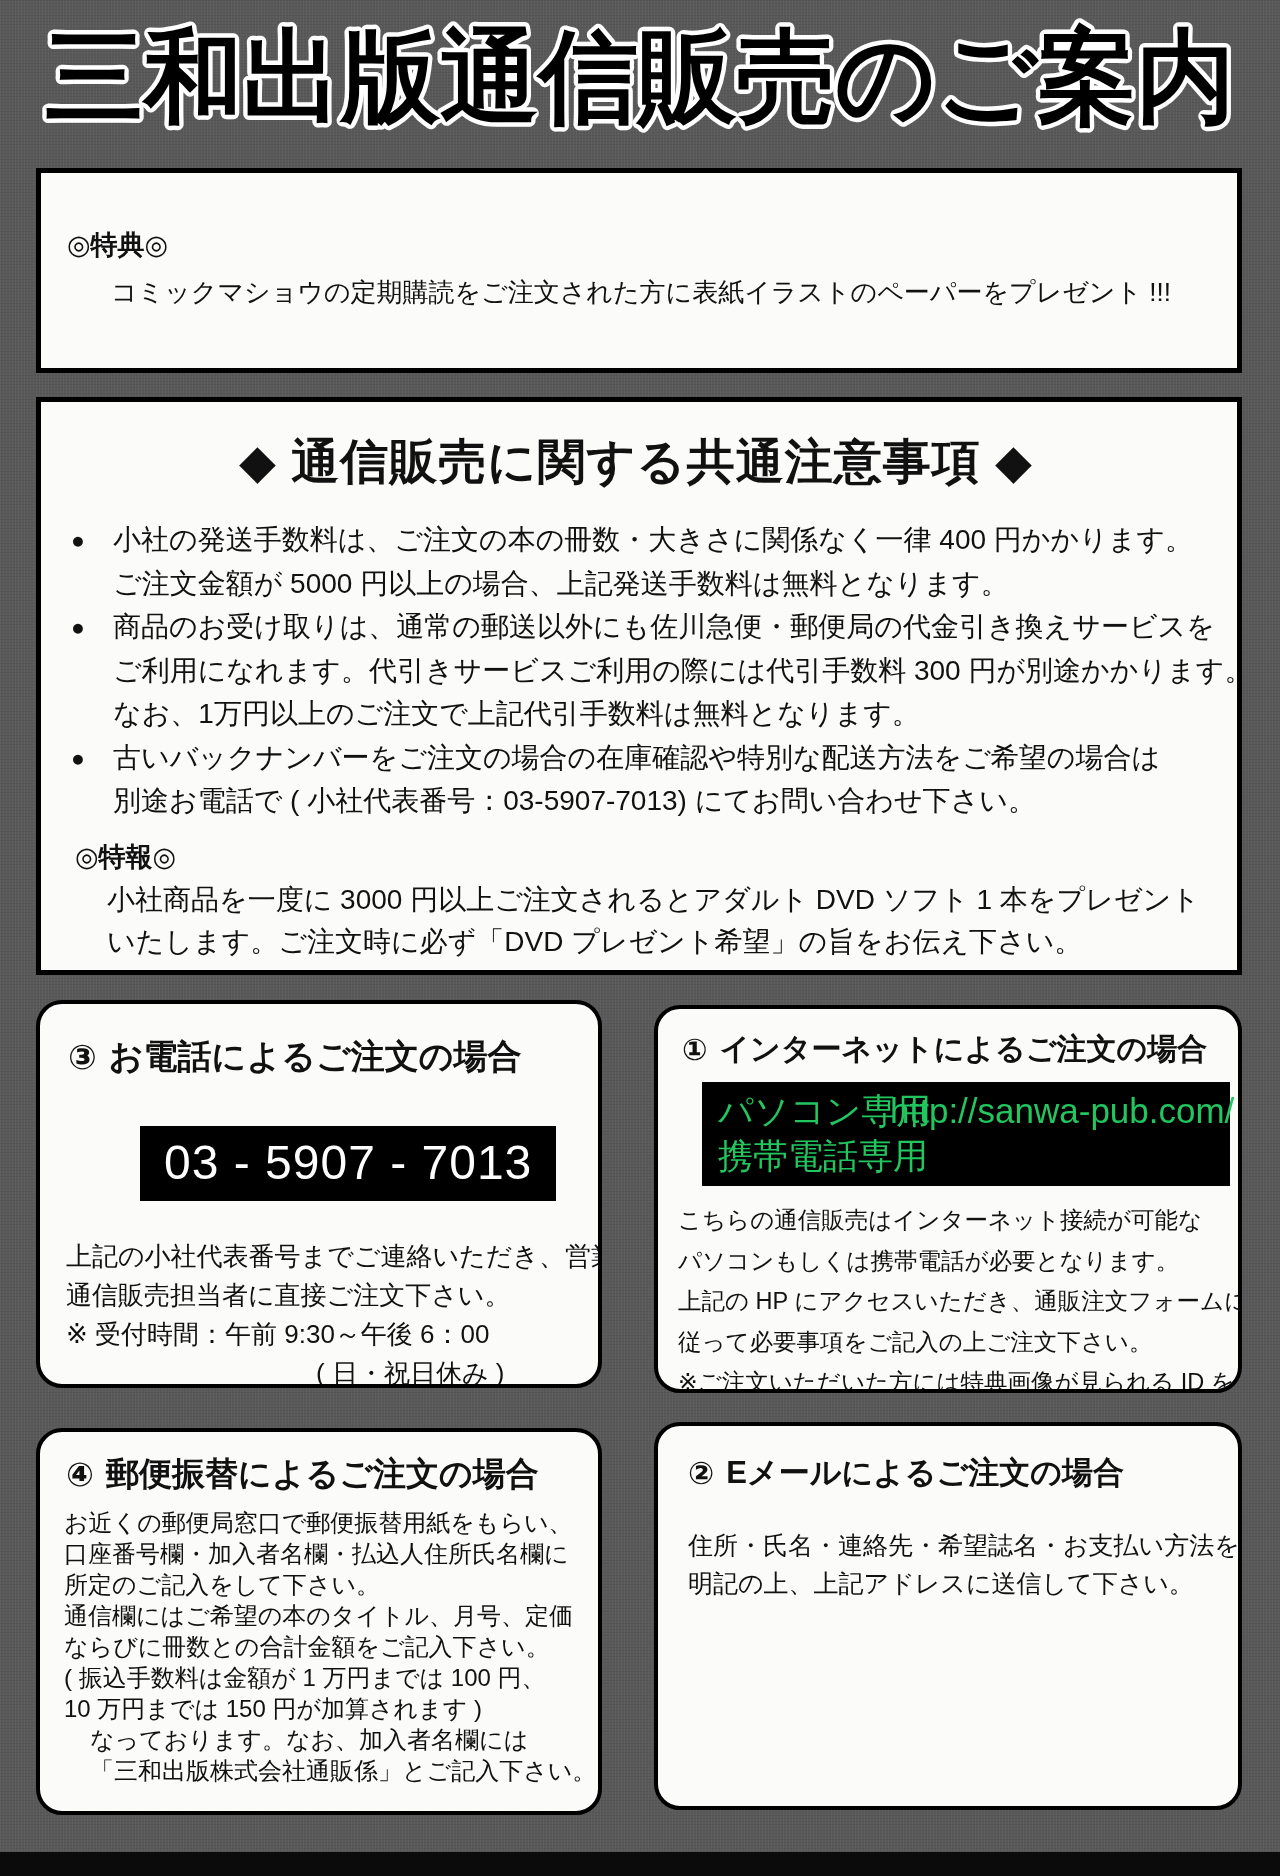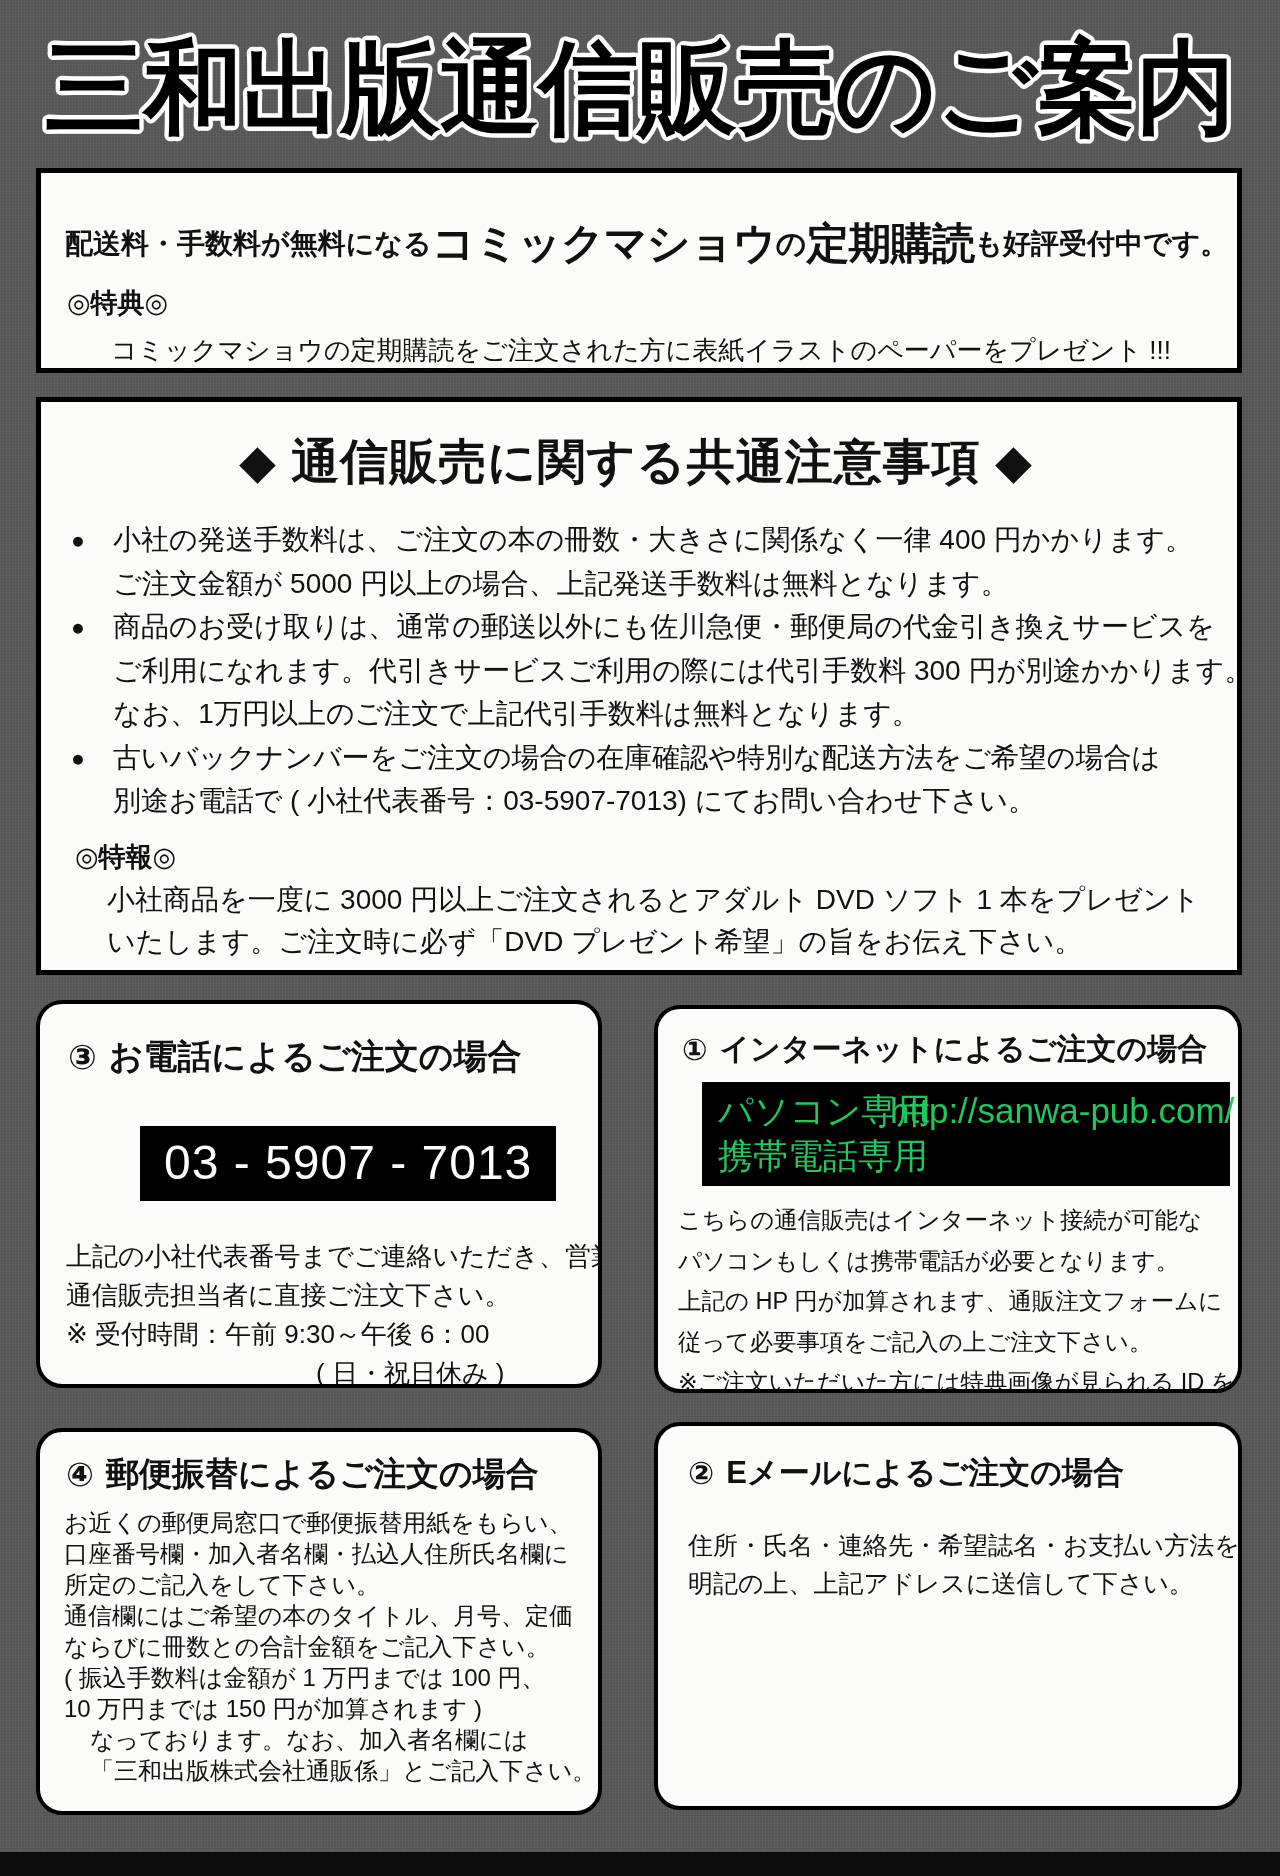--- a/index.html
+++ b/index.html
@@ -15,21 +15,21 @@
       repeating-linear-gradient(0deg, rgba(0,0,0,0.06) 0 1px, transparent 1px 3px),
       repeating-linear-gradient(90deg, rgba(255,255,255,0.04) 0 1px, transparent 1px 3px);
   }
   .box {
     position:absolute; background:#fbfbfa; border:5px solid #000;
     box-sizing:border-box; color:#111; overflow:hidden;
   }
   .rbox { border-radius:26px; border-width:4px; }
 
   
-  .title-wrap { position:absolute; left:30px; top:23px; width:1220px; height:124px; }
+  .title-wrap { position:absolute; left:30px; top:12px; width:1220px; height:124px; }
   .title-wrap svg { display:block; }
 
   
   #boxA { left:36px; top:168px; width:1206px; height:205px; padding:42px 18px 0 24px; }
   .intro-line { display:flex; align-items:center; white-space:nowrap; font-weight:bold; }
   .t28 { font-size:28px; }
   .t30 { font-size:30px; }
   .t42 { font-size:43px; letter-spacing:-1px; }
   .benefit-label { margin:12px 0 0 2px; font-size:27px; font-weight:bold; }
   .benefit-text  { margin:12px 0 0 46px; font-size:26px; white-space:nowrap; }
@@ -95,27 +95,20 @@
 
 <div class="page">
 
   <div class="title-wrap">
     <svg width="1220" height="124" viewBox="0 0 1220 124">
       <text x="610" y="100" text-anchor="middle" font-family="&quot;Liberation Sans&quot;,&quot;DejaVu Sans&quot;,sans-serif" font-size="102" font-weight="bold" fill="#000" stroke="#fff" stroke-width="9" stroke-linejoin="round" paint-order="stroke fill" textLength="1190" lengthAdjust="spacingAndGlyphs">三和出版通信販売のご案内</text>
     </svg>
   </div>
 
   <section class="box" id="boxA">
-    <div class="intro-line">
-      <span class="t28">配送料・手数料が無料になる</span>
-      <span class="t42">コミックマショウ</span>
-      <span class="t30">の</span>
-      <span class="t42">定期購読</span>
-      <span class="t28">も好評受付中です。</span>
-    </div>
     <div class="benefit-label">◎特典◎</div>
     <div class="benefit-text">コミックマショウの定期購読をご注文された方に表紙イラストのペーパーをプレゼント !!!</div>
   </section>
 
   <section class="box" id="boxB">
     <h2>◆ 通信販売に関する共通注意事項 ◆</h2>
 
     <div class="bullet">
       <span class="marker">●</span>
       <div class="bullet-lines">
@@ -174,21 +167,21 @@
         <span class="url-label">パソコン専用</span>
         <span>http://sanwa-pub.com/</span>
       </div>
       <div class="url-row">
         <span class="url-label">携帯電話専用</span>
       </div>
     </div>
     <div class="body">
       <div>こちらの通信販売はインターネット接続が可能な</div>
       <div>パソコンもしくは携帯電話が必要となります。</div>
-      <div>上記の HP 円が加算されます、通販注文フォームに</div>
+      <div>上記の HP にアクセスいただき、通販注文フォームに</div>
       <div>従って必要事項をご記入の上ご注文下さい。</div>
       <div>※ご注文いただいた方には特典画像が見られる ID を</div>
 
     </div>
   </section>
 
   <section class="box rbox" id="postalBox">
     <div class="bh">
       <span class="badge">④</span>
       <span>郵便振替によるご注文の場合</span>

